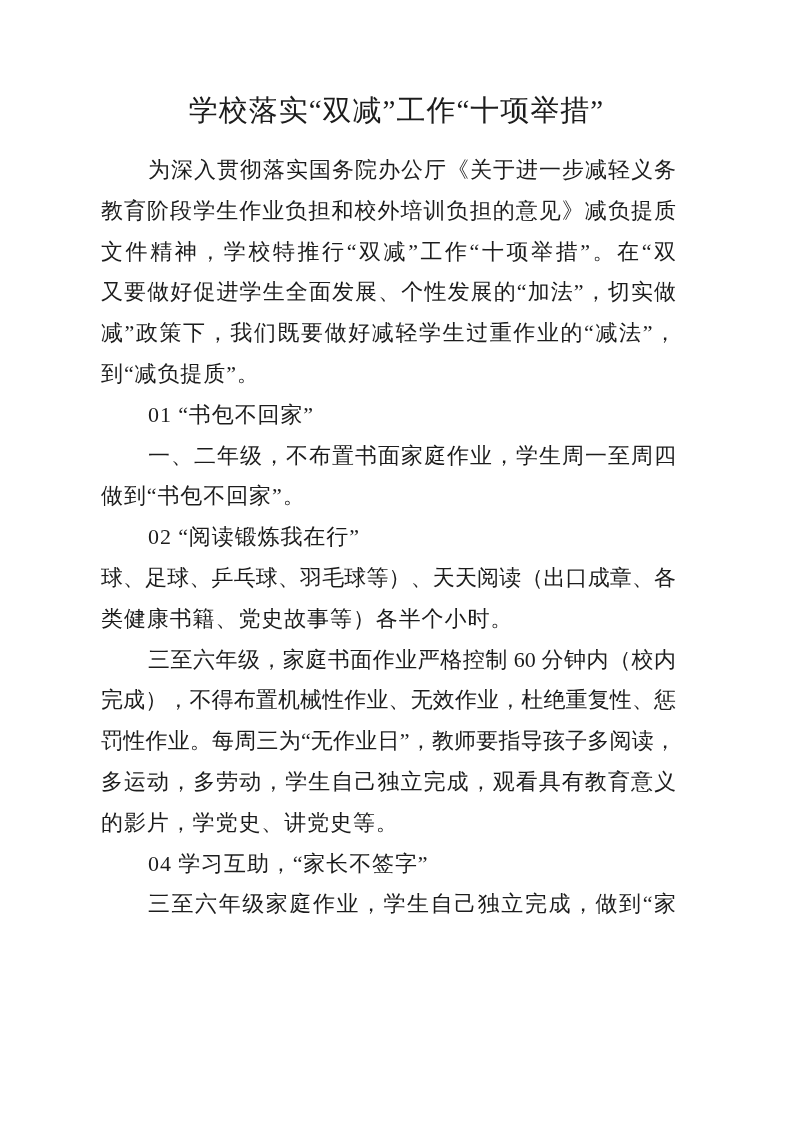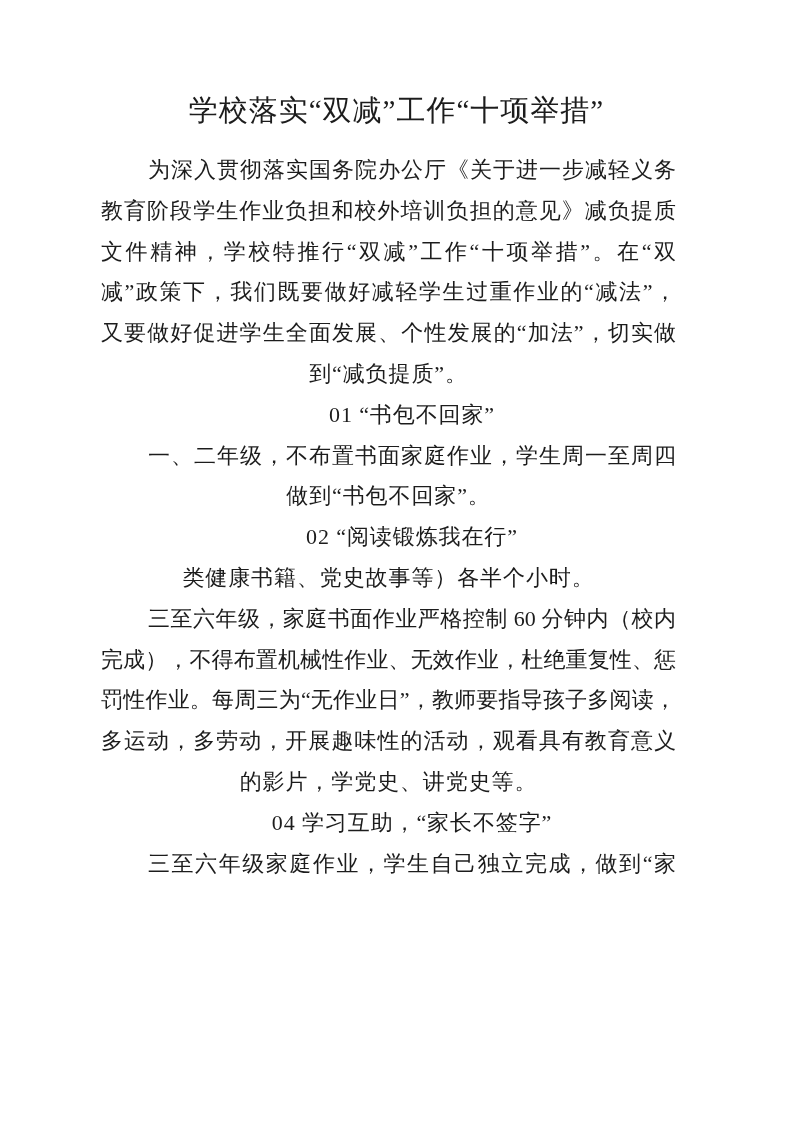--- a/index.html
+++ b/index.html
@@ -33,21 +33,21 @@
   }
   .para {
     margin: 0;
     padding: 0;
   }
   .line {
     font-size: 22px;
     line-height: 40.8px;
     height: 40.8px;
     letter-spacing: 0.9px;
-    text-align: center;
+    text-align: left;
     overflow: visible;
   }
   .line.jl {
     letter-spacing: 0;
     text-align: justify;
     text-align-last: justify;
   }
   .line.first {
     text-indent: 47px;
   }
@@ -55,42 +55,43 @@
 </head>
 <body>
 
 <div class="page">
   <div class="doc-title">学校落实“双减”工作“十项举措”</div>
   <div class="doc-body" id="doc-body">
       <div class="para">
         <div class="line first jl">为深入贯彻落实国务院办公厅《关于进一步减轻义务</div>
         <div class="line jl">教育阶段学生作业负担和校外培训负担的意见》减负提质</div>
         <div class="line jl">文件精神，学校特推行“双减”工作“十项举措”。在“双</div>
+        <div class="line jl">又要做好促进学生全面发展、个性发展的“加法”，切实做</div>
         <div class="line jl">减”政策下，我们既要做好减轻学生过重作业的“减法”，</div>
-        <div class="line jl">又要做好促进学生全面发展、个性发展的“加法”，切实做</div>
         <div class="line">到“减负提质”。</div>
       </div>
       <div class="para">
         <div class="line first">01 “书包不回家”</div>
       </div>
       <div class="para">
         <div class="line first jl">一、二年级，不布置书面家庭作业，学生周一至周四</div>
         <div class="line">做到“书包不回家”。</div>
       </div>
       <div class="para">
         <div class="line first">02 “阅读锻炼我在行”</div>
       </div>
       <div class="para">
+        <div class="line jl">球、足球、乒乓球、羽毛球等）、天天阅读（出口成章、各</div>
         <div class="line">类健康书籍、党史故事等）各半个小时。</div>
       </div>
       <div class="para">
         <div class="line first jl">三至六年级，家庭书面作业严格控制 60 分钟内（校内</div>
         <div class="line jl">完成），不得布置机械性作业、无效作业，杜绝重复性、惩</div>
         <div class="line jl">罚性作业。每周三为“无作业日”，教师要指导孩子多阅读，</div>
-        <div class="line jl">多运动，多劳动，开展趣味性的活动，观看具有教育意义</div>
+        <div class="line jl">多运动，多劳动，学生自己独立完成，观看具有教育意义</div>
         <div class="line">的影片，学党史、讲党史等。</div>
       </div>
       <div class="para">
         <div class="line first">04 学习互助，“家长不签字”</div>
       </div>
       <div class="para">
         <div class="line first jl">三至六年级家庭作业，学生自己独立完成，做到“家</div>
       </div>
     </div>
 </div>

